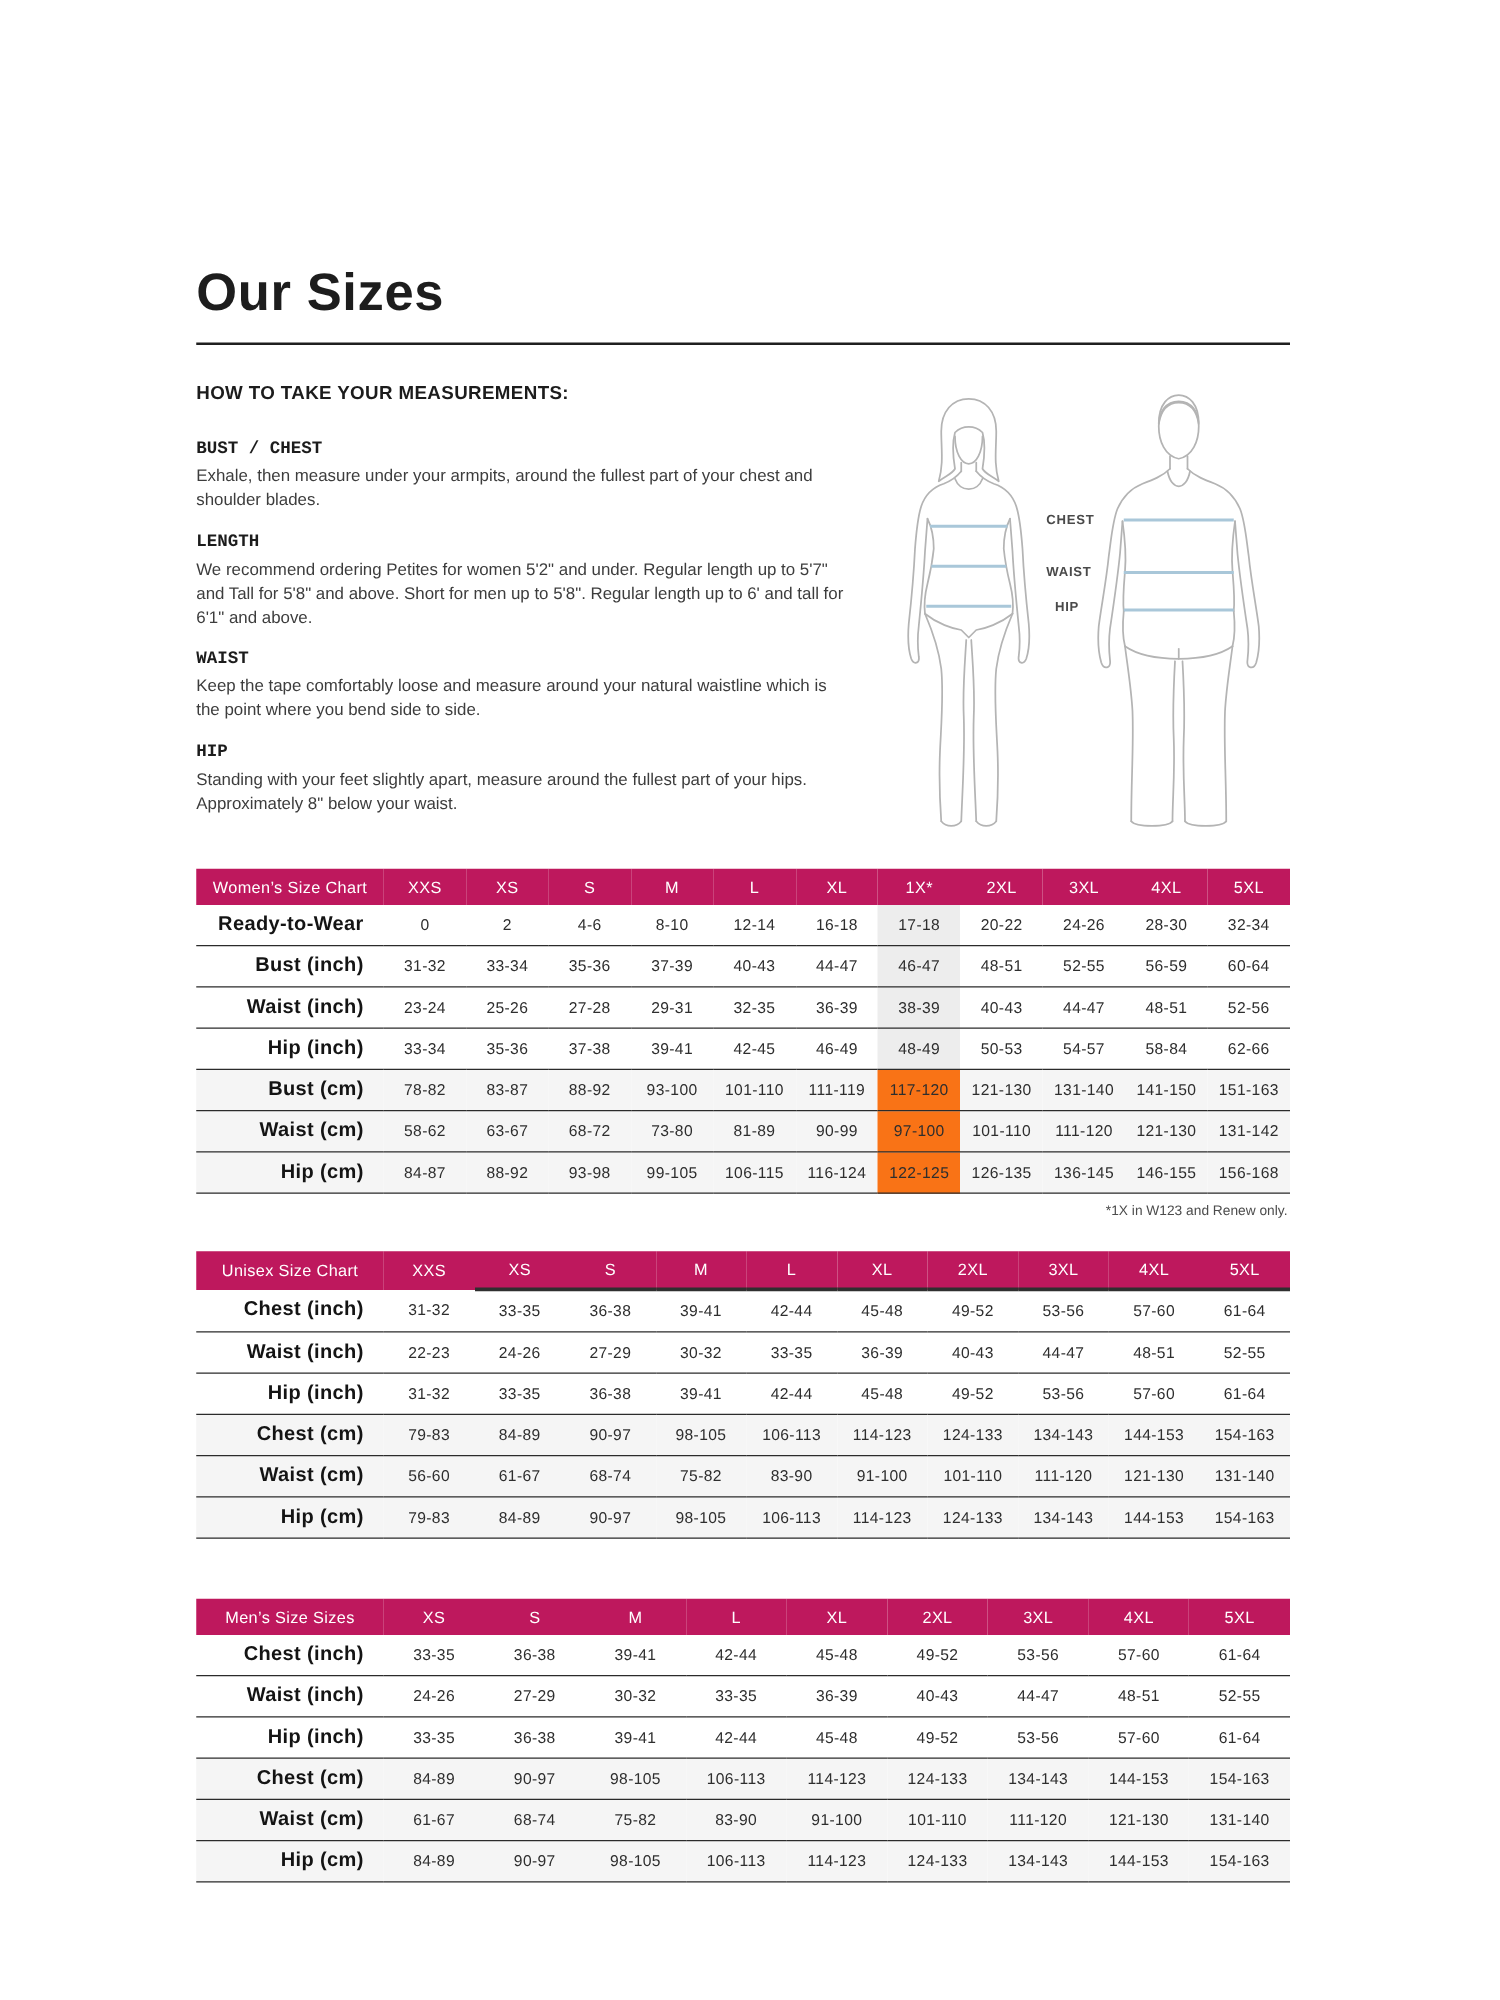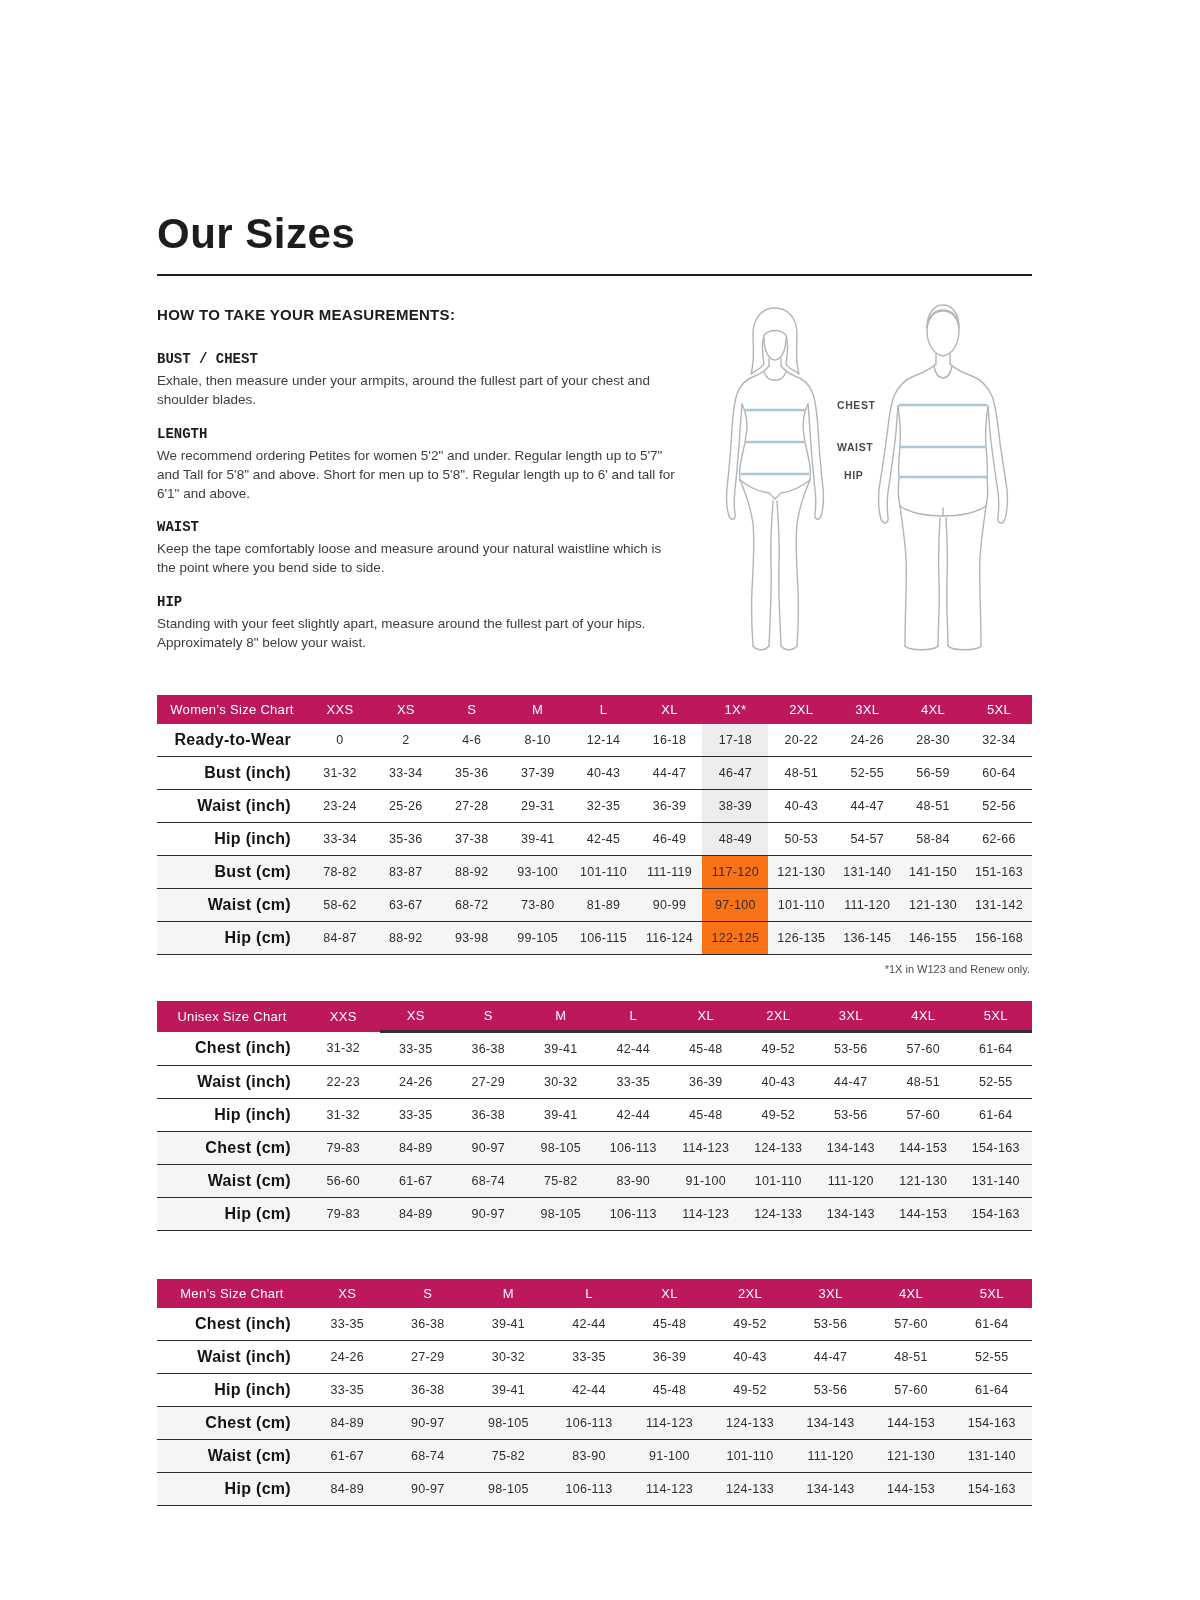--- a/index.html
+++ b/index.html
@@ -11,21 +11,21 @@
     overflow:hidden;
   }
   .page { box-sizing:border-box; padding:210px 168px 0 157px;border-radius:13px; }
 
   .title {
     font-size:42px; font-weight:800; color:#1d1d1d;
     letter-spacing:0.5px; margin:0 0 16px 0;
   }
   .rule { border:none; border-top:2px solid #1f1f1f; margin:0 0 30px 0; }
 
-  .top { display:flex; align-items:center;gap:36px; }
+  .top { display:flex; align-items:flex-end;gap:36px; }
   .meas { width:600px; }
   .meas-h { font-size:15px; font-weight:bold; letter-spacing:0.3px; margin:0 0 28px 0; color:#1c1c1c; }
   .sec { margin:0 0 16px 0; }
   .sec-t { font-size:14px; font-weight:bold; margin:0 0 5px 0; color:#1c1c1c;font-family:Liberation Mono, monospace; }
   .sec-p { font-size:13.5px; line-height:1.4; color:#3d3d3d; margin:0; }
 
   .figures { position:relative; width:314px; margin-left:auto; margin-top:-16px; height:356px; }
   .figures svg { display:block; }
   .fig-label {
     position:absolute; font-size:10.5px; font-weight:bold;
@@ -411,21 +411,21 @@
           <col>
           <col>
           <col>
           <col>
           <col>
           <col>
           <col>
         </colgroup>
         <thead>
           <tr>
-            <th class="t-name">Men’s Size Chart</th>
+            <th class="t-name">Men’s Size Sizes</th>
             <th>XS</th>
             <th>S</th>
             <th>M</th>
             <th>L</th>
             <th>XL</th>
             <th>2XL</th>
             <th>3XL</th>
             <th>4XL</th>
             <th>5XL</th>
           </tr>

